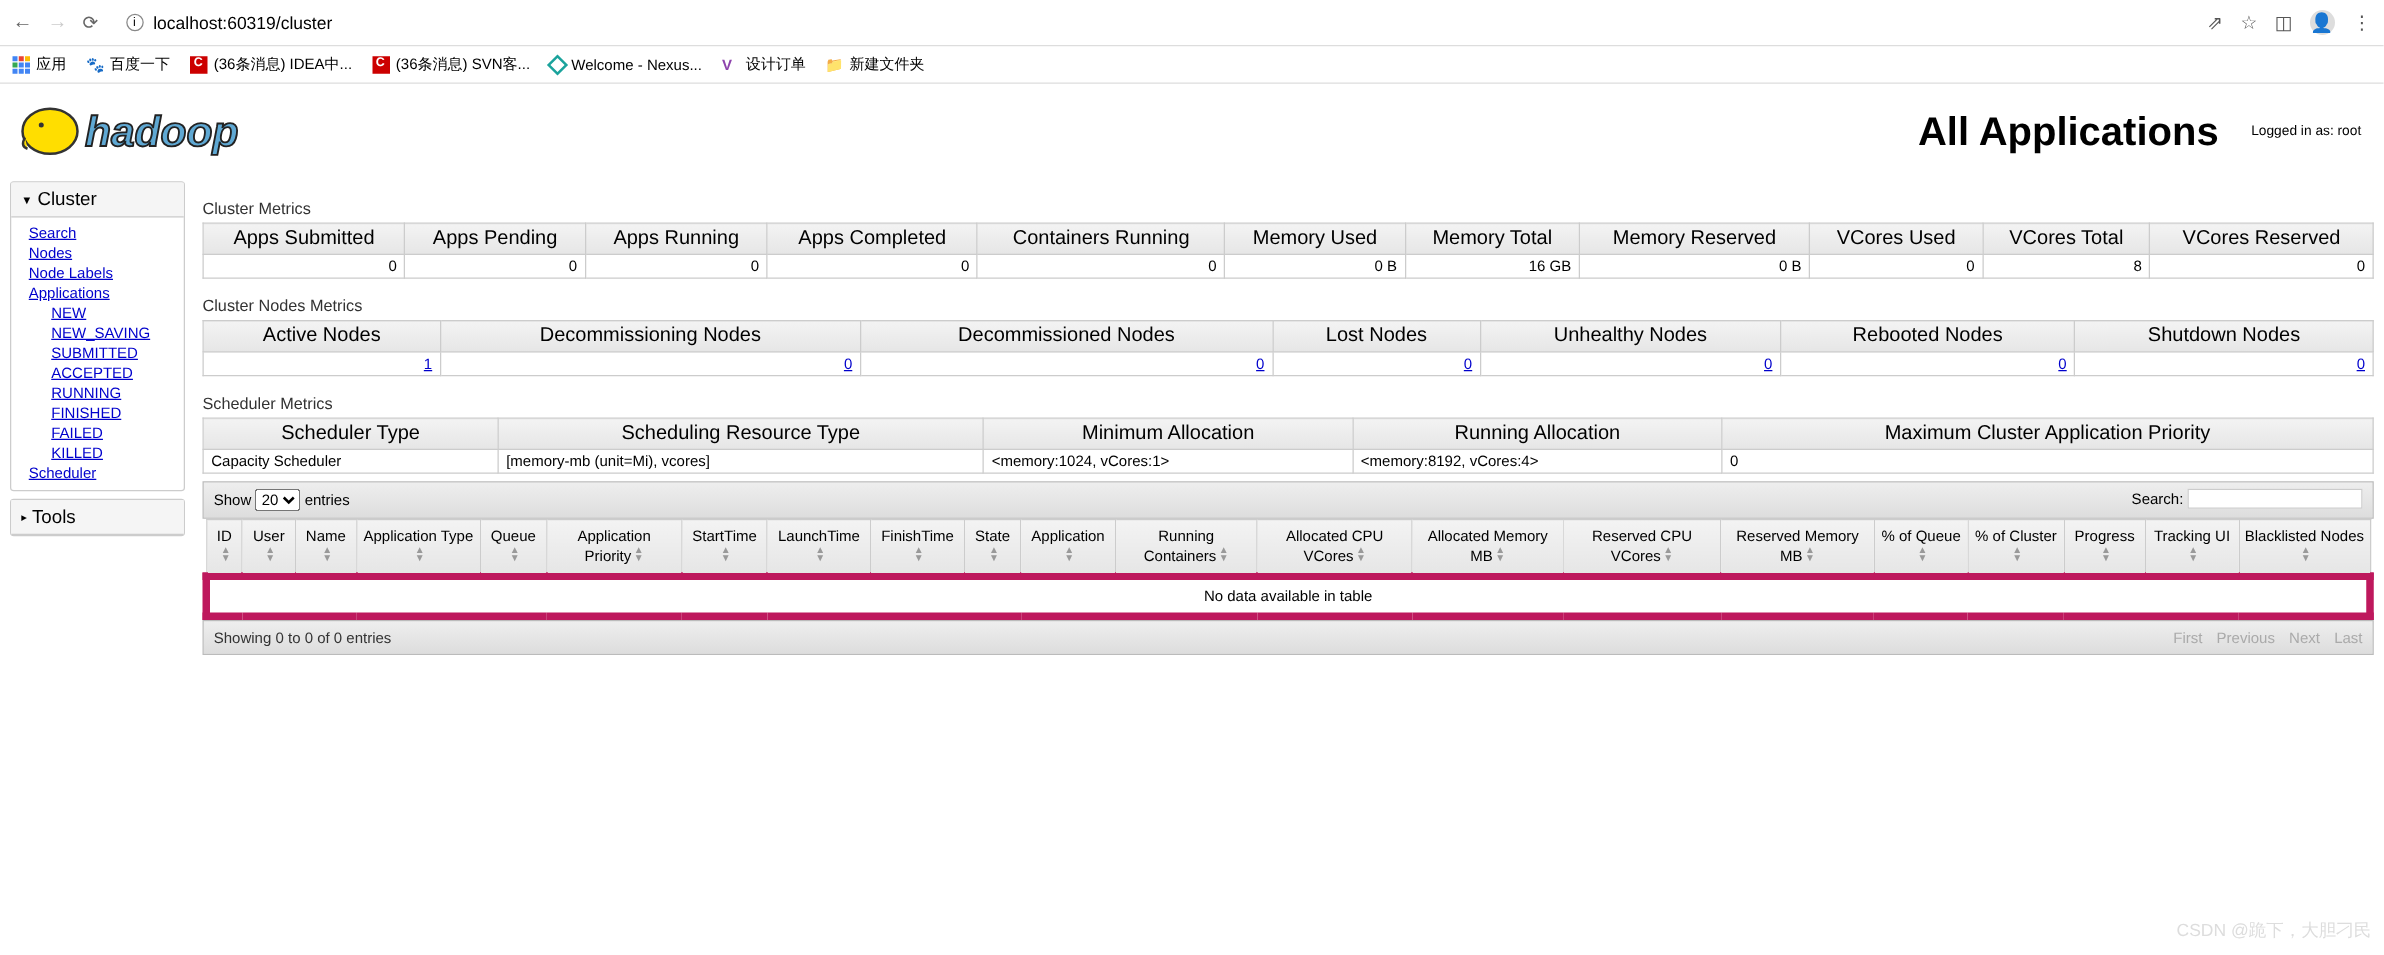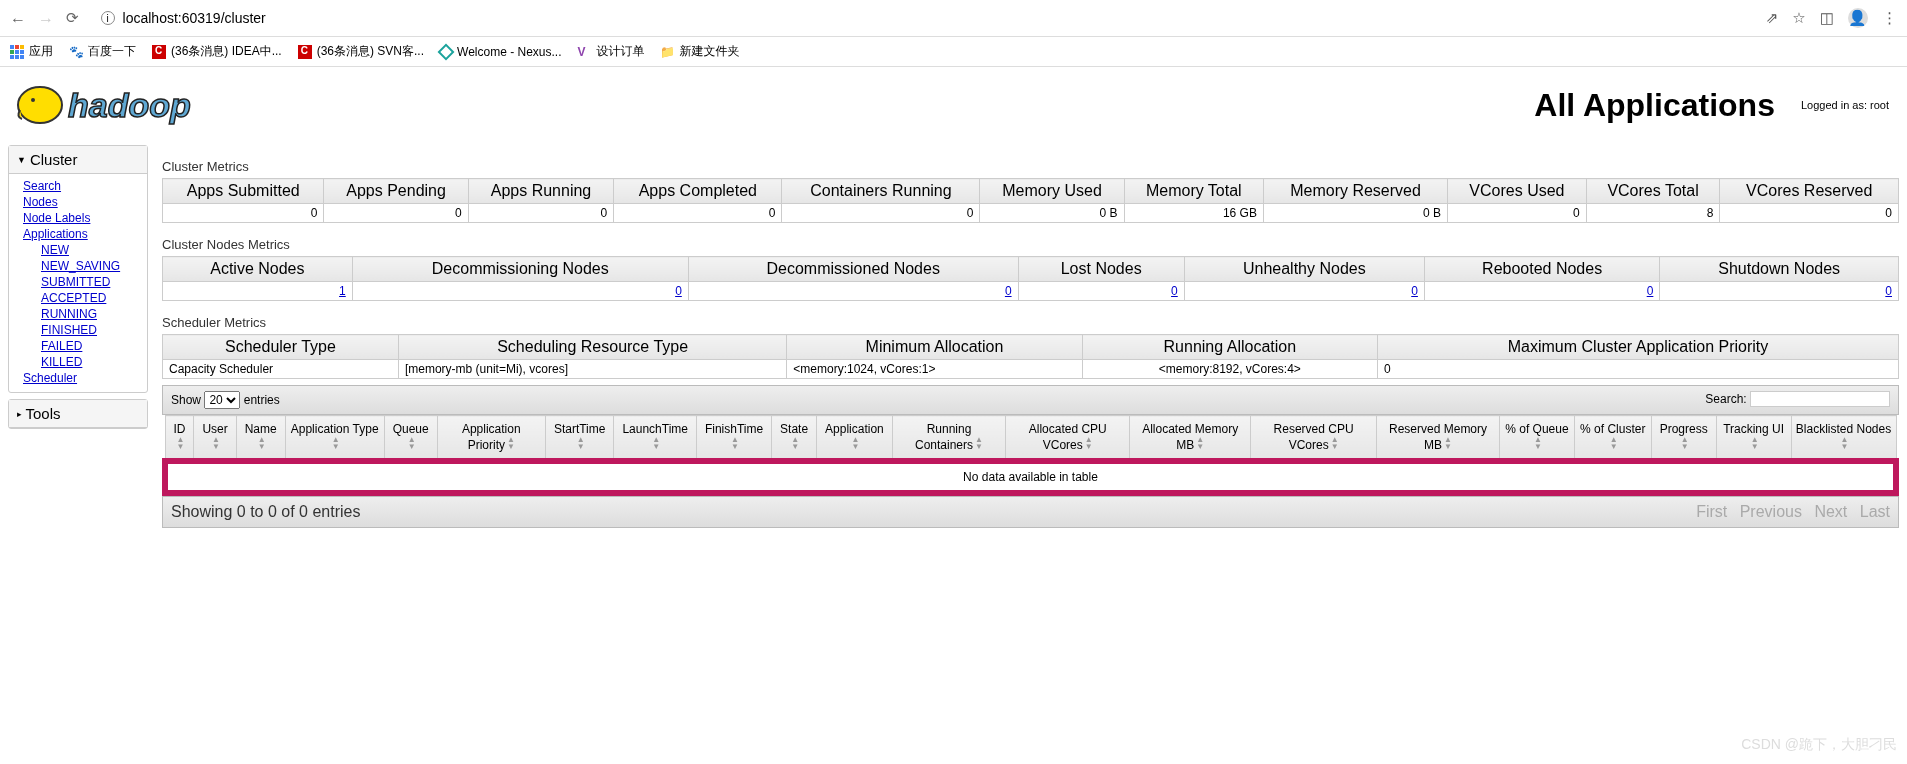--- a/index.html
+++ b/index.html
@@ -62,21 +62,21 @@
     .datatable-controls select { font-size: 12px; }
     .datatable-controls input { border: 1px solid #ccc; font-size: 12px; width: 140px; }
     
     table.apps { width: 100%; border-collapse: collapse; font-size: 12px; }
     table.apps th { background: linear-gradient(#f3f3f3, #e6e6e6); border: 1px solid #ccc; padding: 6px 4px; font-weight: normal; vertical-align: middle; position: relative; }
     table.apps th .sort-icon { font-size: 8px; color: #999; display: inline-block; line-height: 7px; margin-left: 2px; }
     table.apps th .sort-icon span { display: block; }
     table.apps td { border: 6px solid #be185d; padding: 6px; text-align: center; }
     table.apps td.nodata { text-align: center; }
     
-    .datatable-footer { background: linear-gradient(#eee, #ddd); border: 1px solid #bbb; padding: 6px 8px; display: flex; justify-content: space-between; font-size: 16px; color: #333; }
+    .datatable-footer { background: linear-gradient(#eee, #ddd); border: 1px solid #bbb; padding: 6px 8px; display: flex; justify-content: space-between; font-size: 12px; color: #333; }
     .pager span { color: #aaa; margin-left: 8px; cursor: pointer; }
     
     .watermark { position: fixed; bottom: 10px; right: 10px; color: #ddd; font-size: 14px; }
   </style>
 </head>
 <body>
 
 <div class="browser-bar">
   <span class="nav-arrow">←</span>
   <span class="nav-arrow disabled">→</span>
@@ -245,21 +245,21 @@
             <th>Scheduler Type</th>
             <th>Scheduling Resource Type</th>
             <th>Minimum Allocation</th>
             <th>Running Allocation</th>
             <th>Maximum Cluster Application Priority</th>
           </tr>
           <tr id="sm-v">
             <td class="left">Capacity Scheduler</td>
             <td class="left">[memory-mb (unit=Mi), vcores]</td>
             <td class="left" style="">&lt;memory:1024, vCores:1&gt;</td>
-            <td class="left" style="text-align: center;">&lt;memory:8192, vCores:4&gt;</td>
+            <td class="left" style="">&lt;memory:8192, vCores:4&gt;</td>
             <td class="left">0</td>
           </tr>
     </tbody>
       </table>
 
     <div class="datatable-controls">
       <div>
         <span>Show</span>
         <select><option>20</option></select>
         <span>entries</span>

